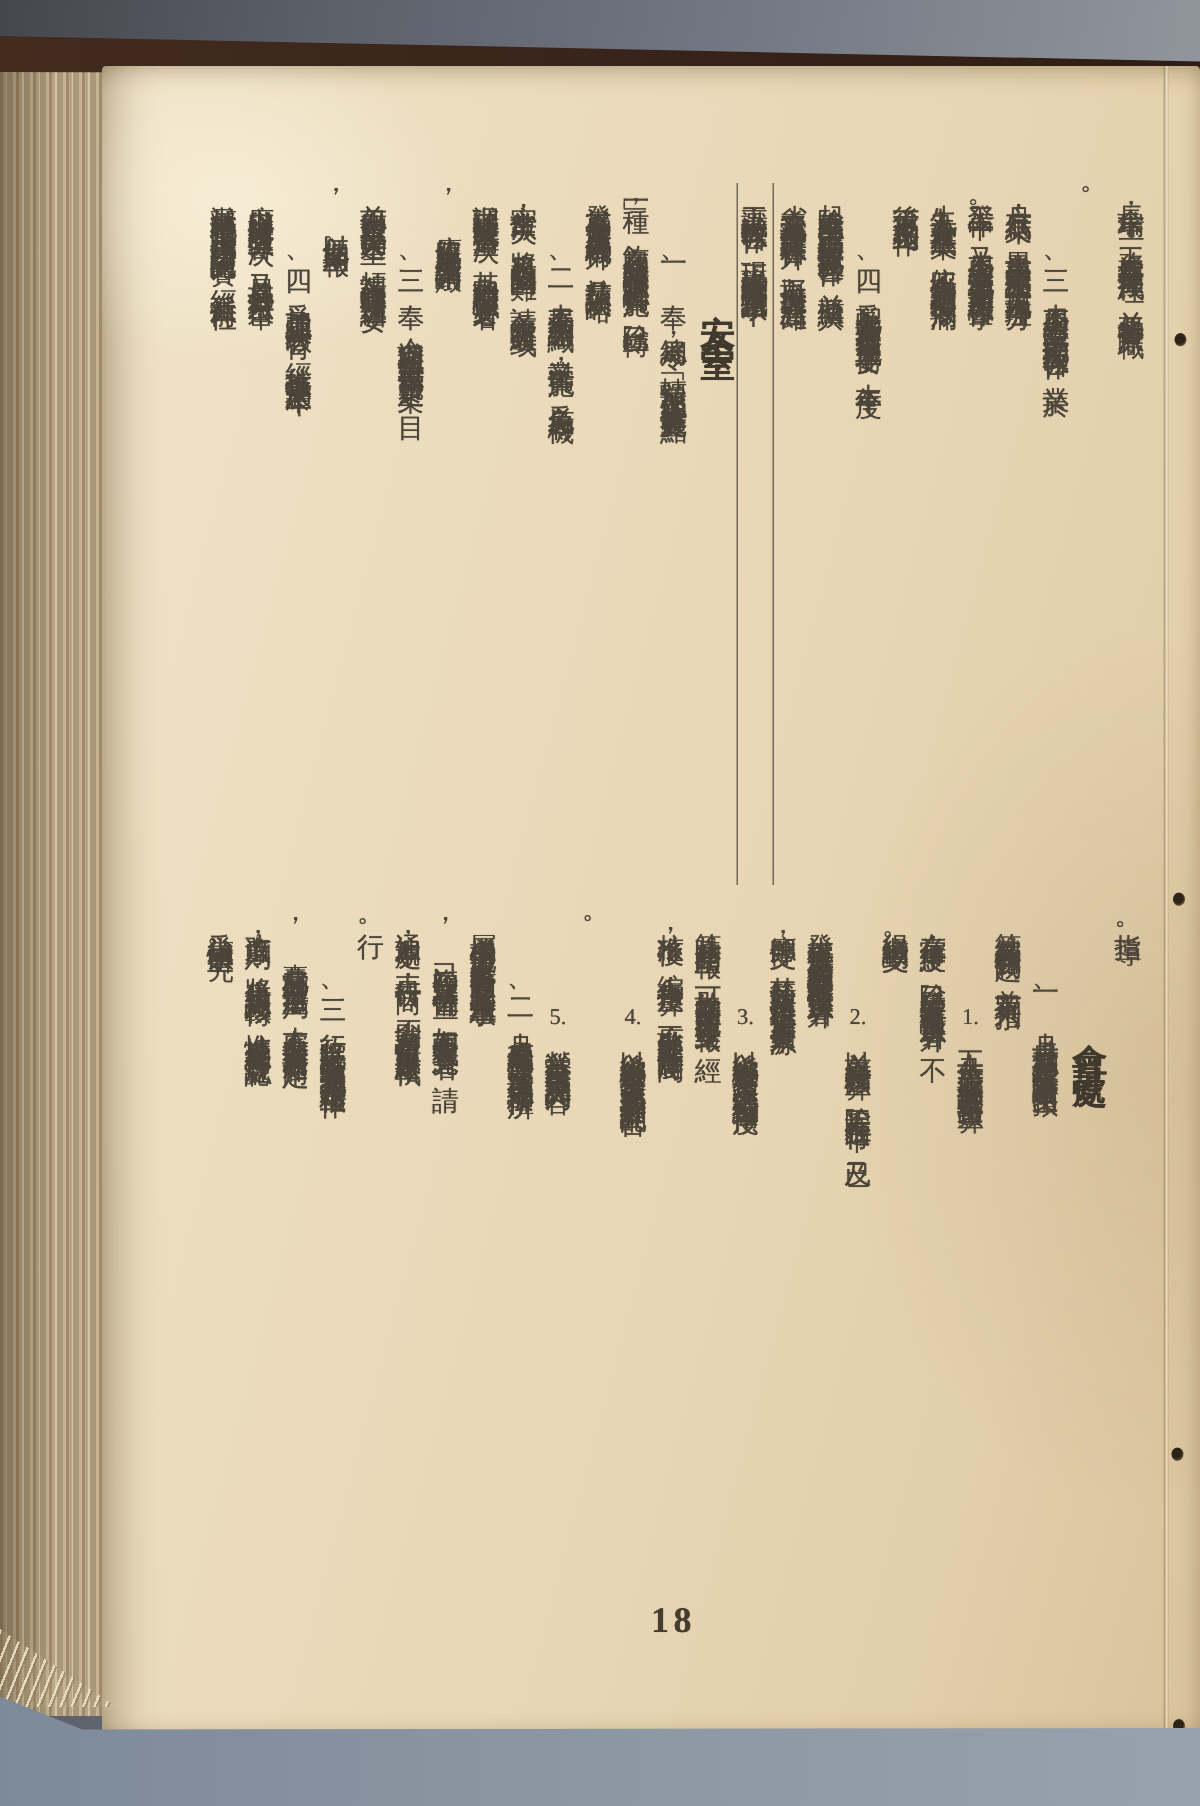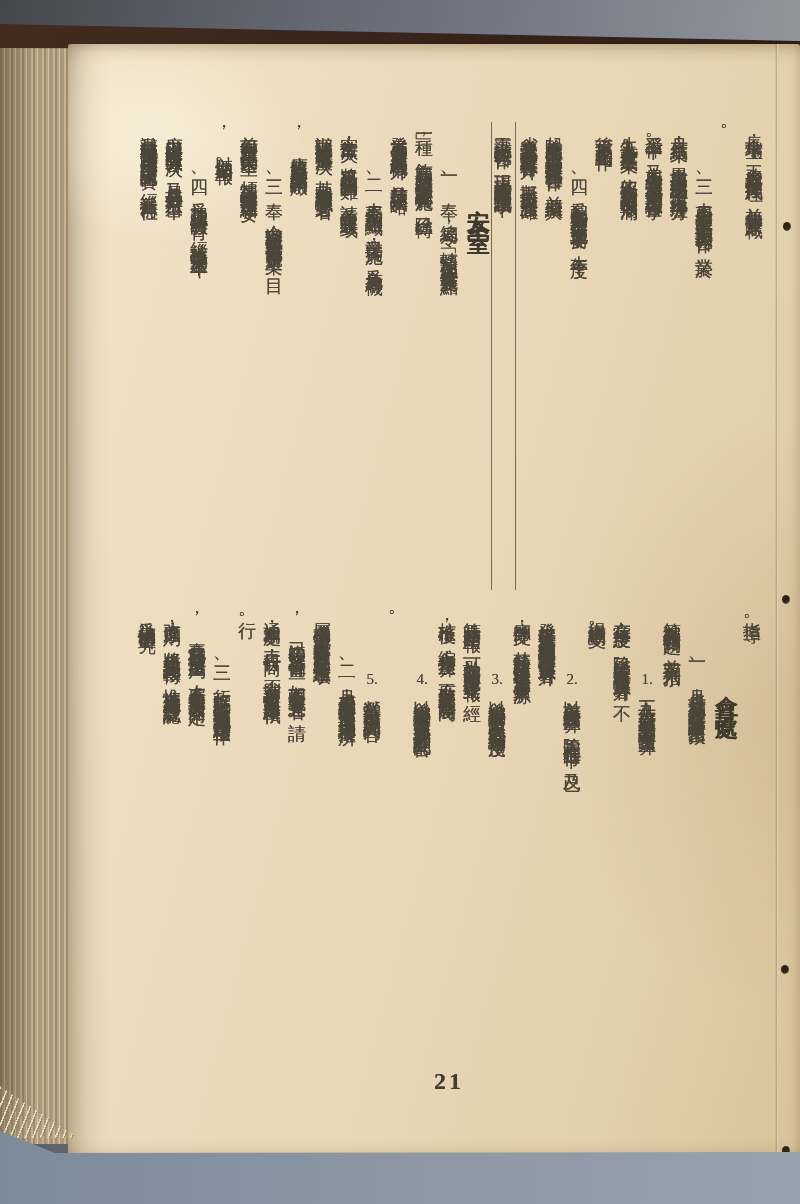--- a/index.html
+++ b/index.html
@@ -116,17 +116,17 @@
       <div class="col in0">屬機構流用資本支出各科目預算範圍及其注意事項」</div>
       <div class="col in0">，已複印分送各單位備查，如有不明或有意見者，請</div>
       <div class="col in0">通知本處，再行研商，否則請各單位依照規定嚴格執</div>
       <div class="col in0">行。</div>
       <div class="col in2">三、行政院主計處令飭改善臺北局營收稽核工作</div>
       <div class="col in0">，臺北局已研擬辦法呈局。本處亦曾與前業務處商定</div>
       <div class="col in0">改進原則，將併呈報總局核轉，惟據悉總局會計處認</div>
       <div class="col in0">爲尙須愼重研究。</div>
     </div>
 
-  <div class="page-num">21</div>
+  <div class="page-num">18</div>
 
   <div class="stack-fan"></div>
   <div class="bg-bottom"></div>
 </div>
 
 </body></html>

